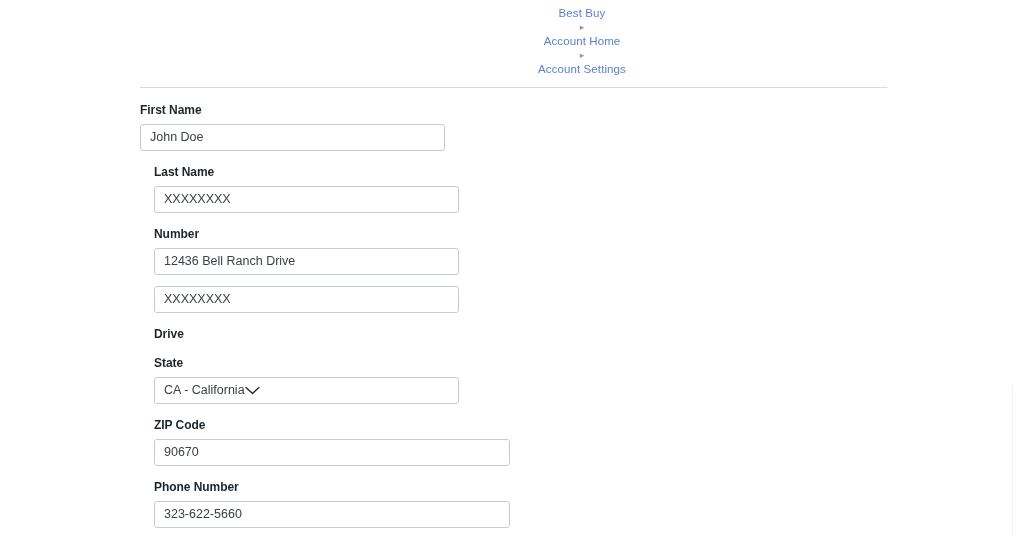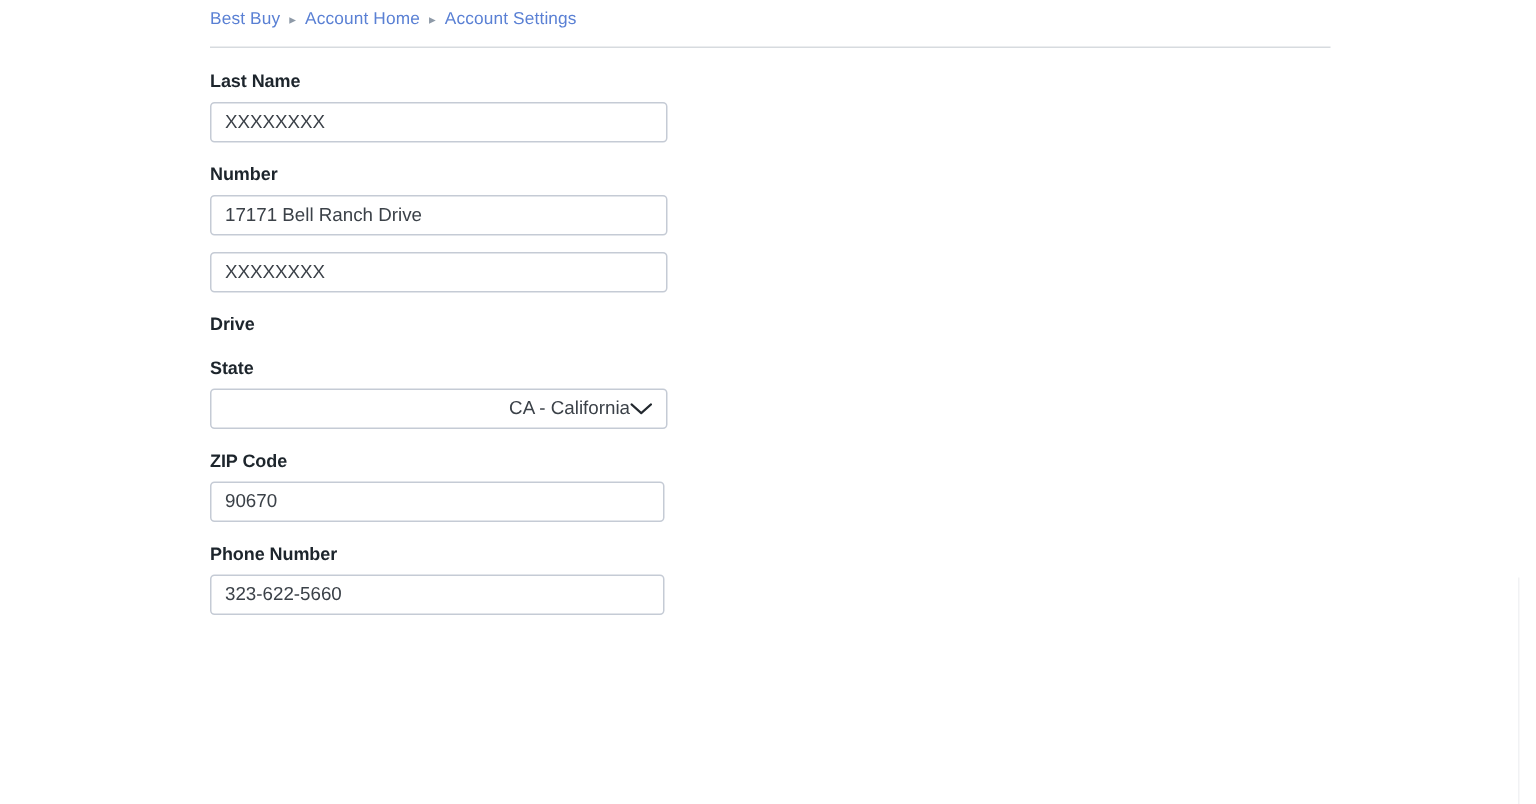--- a/index.html
+++ b/index.html
@@ -24,20 +24,21 @@
   }
 
   
   .breadcrumb {
     display: flex;
     align-items: center;
     font-size: 11.5px;
     line-height: 14px;
     padding-top: 6px;
     white-space: nowrap;
+    flex-direction: column;
   }
   .crumb-link {
     color: #5a80d4;
     text-decoration: none;
     letter-spacing: 0.1px;
   }
   .crumb-sep {
     color: #8e9aa8;
     font-size: 9px;
     margin: 0 6px;
@@ -84,29 +85,29 @@
     border-radius: 3px;
     background: #ffffff;
     font-size: 12.5px;
     color: #3b4148;
     line-height: 25px;
     padding: 0 9px;
     white-space: nowrap;
     overflow: hidden;
     position: relative;
   }
-  .input-narrow { width: 303px; }
+  .input-narrow { width: 356px; }
 
   .input-gap { margin-top: 11px; }
-  .field-gap { margin-top: 14px; }
+  .field-gap { margin-top: 14px; margin-left: 14px; }
 
   .select-box {
     display: flex;
     align-items: center;
-    justify-content: flex-end;
+    justify-content: flex-start;
     padding-right: 9px;
   }
   .chev {
     width: 15px;
     height: 9px;
     flex: 0 0 auto;
     display: block;
   }
 
   
@@ -129,29 +130,33 @@
     <span class="crumb-sep">▸</span>
     <a class="crumb-link" href="#">Account Home</a>
     <span class="crumb-sep">▸</span>
     <a class="crumb-link" href="#">Account Settings</a>
   </nav>
 
   <div class="title-rule"></div>
 
   <div class="form">
 
+    <div class="field">
+      <div class="field-label">First Name</div>
+      <div class="input-box">John Doe</div>
+    </div>
 
     <div class="field field-gap">
       <div class="field-label">Last Name</div>
       <div class="input-box">XXXXXXXX</div>
     </div>
 
     <div class="field field-gap">
       <div class="field-label">Number</div>
-      <div class="input-box">17171 Bell Ranch Drive</div>
+      <div class="input-box">12436 Bell Ranch Drive</div>
       <div class="input-box input-gap">XXXXXXXX</div>
     </div>
 
     <div class="field field-gap">
       <div class="field-label">Drive</div>
     </div>
 
     <div class="field field-gap">
       <div class="field-label">State</div>
       <div class="input-box select-box">

